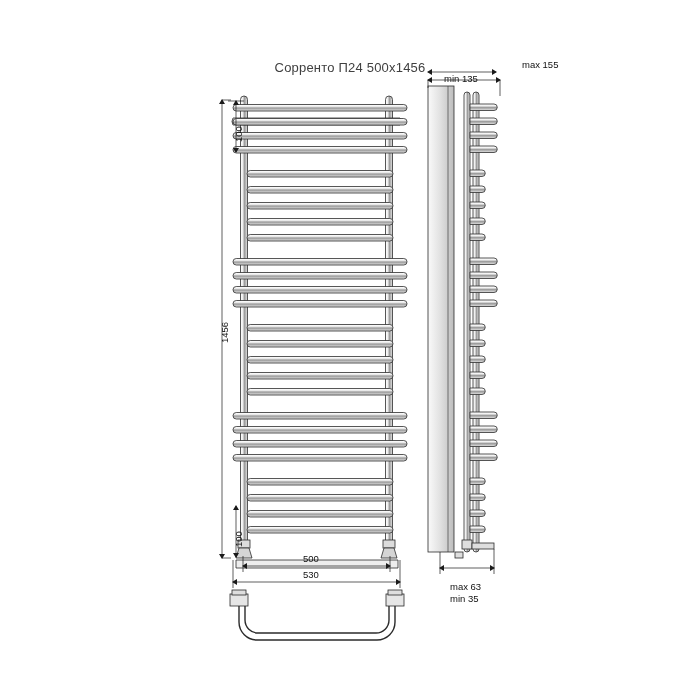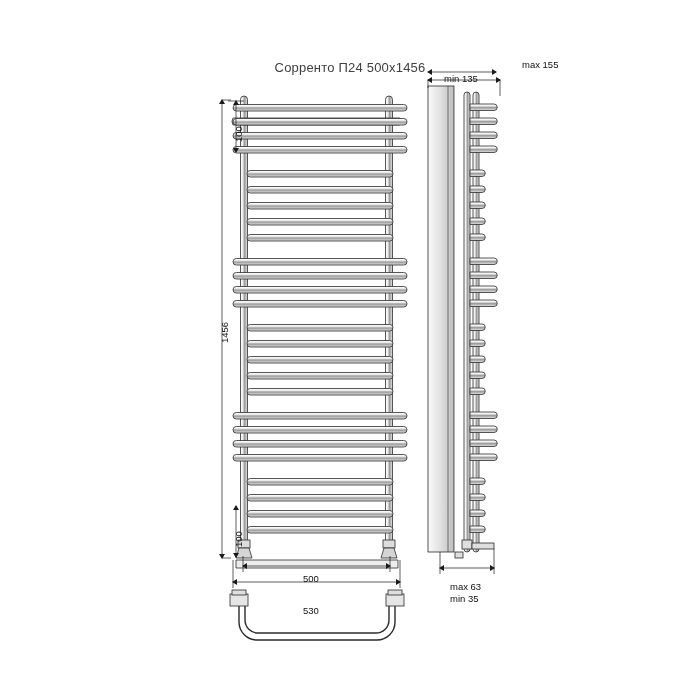--- a/index.html
+++ b/index.html
@@ -238,23 +238,23 @@
     </g>
   </svg>
   </div>
 
   <div class="lbl vert" style="left:219px; top:343px;">1456</div>
 
   <div class="lbl vert" style="left:233px; top:142px;">100</div>
 
   <div class="lbl vert" style="left:233px; top:547px;">100</div>
 
-  <div class="lbl" style="left:303px; top:553px;margin-top:20px;">500</div>
-
-  <div class="lbl" style="left:303px; top:569px;margin-top:36px;">530</div>
+  <div class="lbl" style="left:303px; top:553px;">500</div>
+
+  <div class="lbl" style="left:303px; top:569px;">530</div>
 
   <div class="lbl" style="left:478px; top:59px;margin-left:44px;">max 155</div>
 
   <div class="lbl" style="left:444px; top:73px;">min 135</div>
 
   <div class="lbl" style="left:450px; top:581px;">max 63</div>
 
   <div class="lbl" style="left:450px; top:593px;">min 35</div>
 
 </div>

